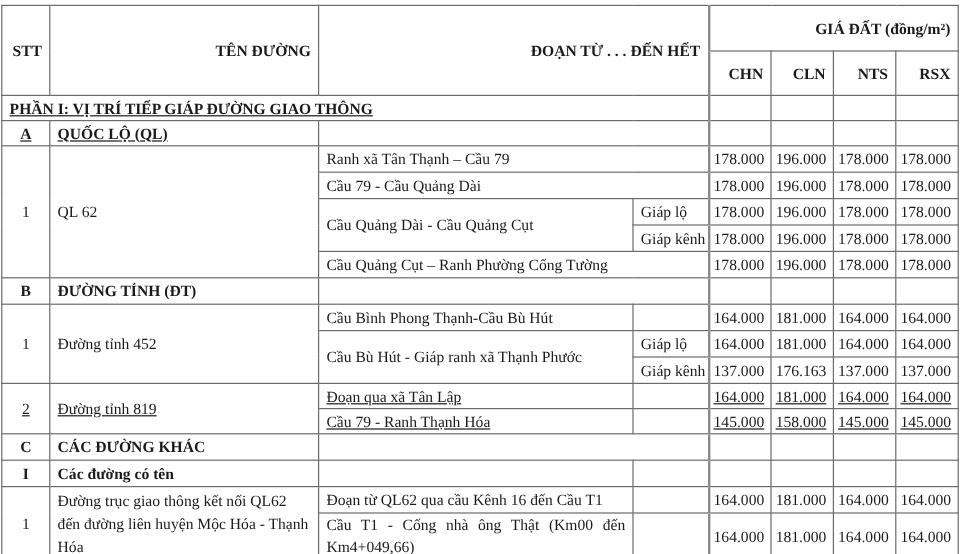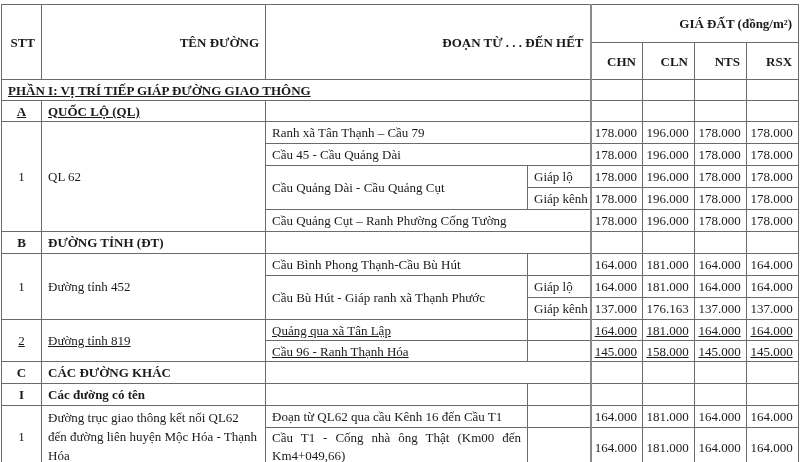--- a/index.html
+++ b/index.html
@@ -65,21 +65,21 @@
   <tr class="r22">
     <td rowspan="5" class="c">1</td>
     <td rowspan="5">QL 62</td>
     <td colspan="2">Ranh xã Tân Thạnh – Cầu 79</td>
     <td class="num thick-l">178.000</td>
     <td class="num">196.000</td>
     <td class="num">178.000</td>
     <td class="num">178.000</td>
   </tr>
   <tr class="r22">
-    <td colspan="2">Cầu 45 - Cầu Quảng Dài</td>
+    <td colspan="2">Cầu 79 - Cầu Quảng Dài</td>
     <td class="num thick-l">178.000</td>
     <td class="num">196.000</td>
     <td class="num">178.000</td>
     <td class="num">178.000</td>
   </tr>
   <tr class="r22">
     <td rowspan="2">Cầu Quảng Dài - Cầu Quảng Cụt</td>
     <td>Giáp lộ</td>
     <td class="num thick-l">178.000</td>
     <td class="num">196.000</td>
@@ -131,29 +131,29 @@
   <tr class="r22">
     <td>Giáp kênh</td>
     <td class="num thick-l">137.000</td>
     <td class="num">176.163</td>
     <td class="num">137.000</td>
     <td class="num">137.000</td>
   </tr>
   <tr class="r20">
     <td rowspan="2" class="c">2</td>
     <td rowspan="2">Đường tỉnh 819</td>
-    <td>Quảng qua xã Tân Lập</td>
+    <td>Đoạn qua xã Tân Lập</td>
     <td></td>
     <td class="num thick-l">164.000</td>
     <td class="num">181.000</td>
     <td class="num">164.000</td>
     <td class="num">164.000</td>
   </tr>
   <tr class="r20">
-    <td>Cầu 96 - Ranh Thạnh Hóa</td>
+    <td>Cầu 79 - Ranh Thạnh Hóa</td>
     <td></td>
     <td class="num thick-l">145.000</td>
     <td class="num">158.000</td>
     <td class="num">145.000</td>
     <td class="num">145.000</td>
   </tr>
 
   <tr class="r22">
     <td class="b c">C</td>
     <td class="b">CÁC ĐƯỜNG KHÁC</td>

